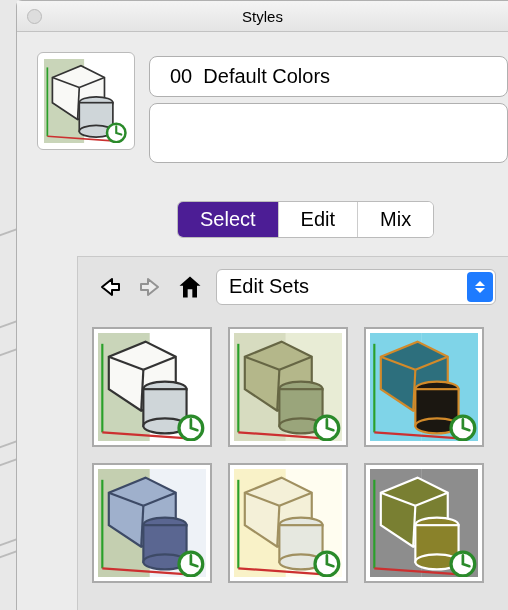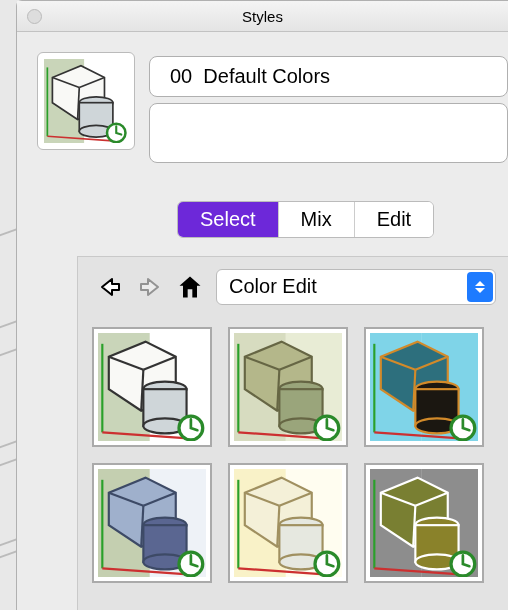--- a/index.html
+++ b/index.html
@@ -20,21 +20,21 @@
   .header{display:flex;align-items:flex-start;padding:20px 0 20px 20px;gap:14px;}
   .current-style{width:98px;height:98px;border:1px solid #bbb;border-radius:6px;background:#fff;display:flex;align-items:center;justify-content:center;padding:6px;box-sizing:border-box;}
   .current-style svg{width:100%;height:100%;}
   .name-col{flex:1;display:flex;flex-direction:column;gap:6px;margin-top:4px;}
   .name-input,.desc-input{border:1px solid #b0b0b0;background:#fff;font-size:20px;padding:8px 20px;border-radius:8px;}
   .desc-input{height:42px;}
   .tabs-row{margin:18px 0 14px 160px;}
   .seg{display:inline-flex;border:1px solid #bbb;border-radius:6px;overflow:hidden;background:#fff;}
   .seg button{border:none;background:#fff;padding:6px 22px;font-size:20px;cursor:pointer;}
   .seg button + button{border-left:1px solid #ccc;}
-  .seg button.active{background:#6d28d9;color:#fff;}
+  .seg button.active{background:#4c1d95;color:#fff;}
   .browser{margin:0 0 0 30px;padding:12px 0 0 0;border:1px solid #c9c9c9;border-right:none;border-bottom:none;background:#e3e3e3;position:absolute;right:0;bottom:0;left:30px;top:255px;}
   .nav-row{display:flex;align-items:center;gap:12px;padding:0 12px 12px 18px;}
   .nav-btn{width:28px;height:28px;display:flex;align-items:center;justify-content:center;cursor:pointer;}
   .nav-btn.disabled{opacity:.35;cursor:default;}
   .dropdown{position:relative;flex:1;height:34px;border:1px solid #bbb;border-radius:6px;background:#fff;padding:0 38px 0 12px;font-size:20px;line-height:32px;cursor:pointer;}
   .dropdown .caret{position:absolute;right:2px;top:2px;bottom:2px;width:26px;background:#1e7bff;border-radius:4px;display:flex;flex-direction:column;align-items:center;justify-content:center;gap:2px;}
   .dropdown .caret:before,.dropdown .caret:after{content:"";border:5px solid transparent;}
   .dropdown .caret:before{border-bottom-color:#fff;margin-bottom:0;}
   .dropdown .caret:after{border-top-color:#fff;}
   .grid{display:flex;flex-wrap:wrap;gap:16px;padding:10px 14px;}
@@ -80,22 +80,22 @@
     </div>
     <div class="name-col">
       <input class="name-input" value="00  Default Colors" style="">
       <input class="desc-input" value="" style="">
     </div>
   </div>
 
   <div class="tabs-row">
     <div class="seg">
       <button class="active">Select</button>
+      <button>Edit</button>
       <button>Mix</button>
-      <button>Edit</button>
     </div>
   </div>
 
   <div class="browser">
     <div class="nav-row">
       <div class="nav-btn">
         <svg width="24" height="24" viewBox="0 0 24 24">
           <path d="M14 4 L4 12 L14 20 L14 15 L21 15 L21 9 L14 9 Z" fill="#fff" stroke="#000" stroke-width="2" stroke-linejoin="round"></path>
         </svg>
       </div>
@@ -103,21 +103,21 @@
         <svg width="24" height="24" viewBox="0 0 24 24">
           <path d="M10 4 L20 12 L10 20 L10 15 L3 15 L3 9 L10 9 Z" fill="#fff" stroke="#000" stroke-width="2" stroke-linejoin="round"></path>
         </svg>
       </div>
       <div class="nav-btn">
         <svg width="28" height="28" viewBox="0 0 24 24">
           <path d="M3 11 L12 3 L21 11 L18 11 L18 21 L14 21 L14 14 L10 14 L10 21 L6 21 L6 11 Z" fill="#000"></path>
         </svg>
       </div>
       <div class="dropdown">
-        <span>Color Edit</span>
+        <span>Edit Sets</span>
         <span class="caret"></span>
       </div>
     </div>
 
     <div class="grid" id="grid">
         <div class="thumb">
           <svg viewBox="0 0 100 100">
   <rect x="0" y="0" width="48" height="100" fill="#c9d5b9"></rect>
   <rect x="48" y="0" width="52" height="100" fill="#ffffff"></rect>
   <line x1="4" y1="10" x2="4" y2="92" stroke="#2aa02a" stroke-width="2"></line>

